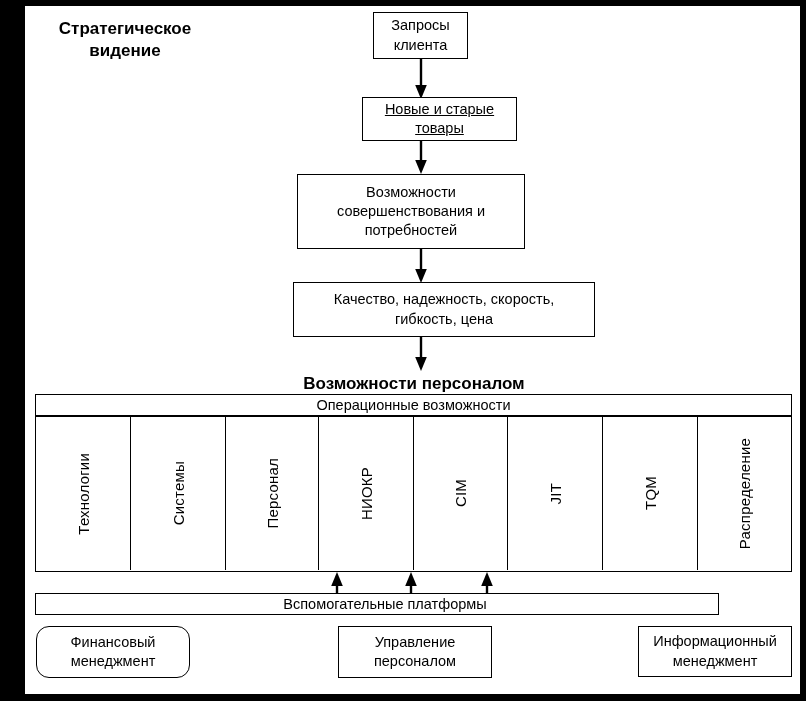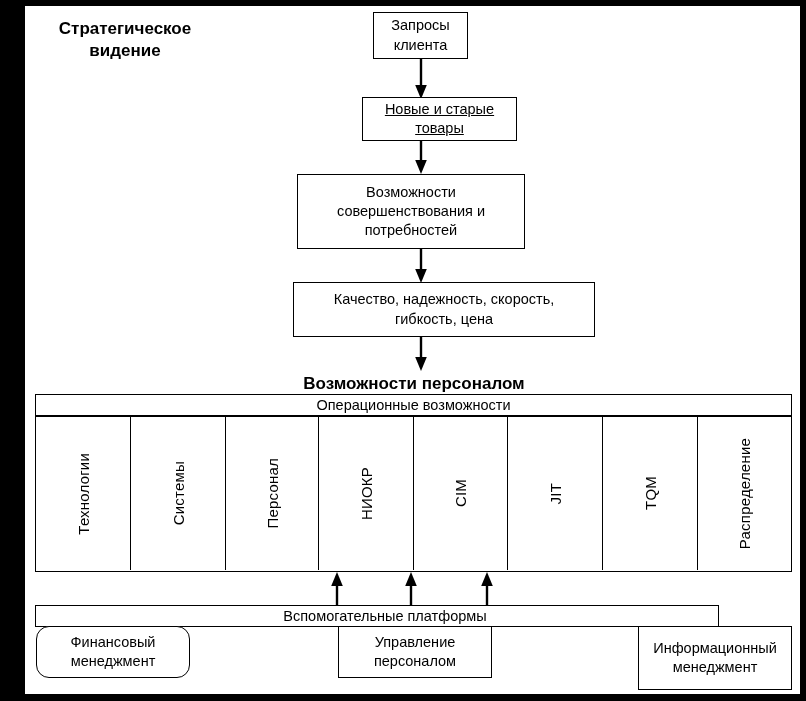--- a/index.html
+++ b/index.html
@@ -178,25 +178,25 @@
         <polygon points="8,0 2.2,14 13.8,14" fill="#000"></polygon>
       </svg>
     </div>
     <div class="arrow" style="left:454px; top:566px;">
       <svg width="16" height="39" viewBox="0 0 16 39">
         <line x1="8" y1="39" x2="8" y2="11" stroke="#000" stroke-width="2.4"></line>
         <polygon points="8,0 2.2,14 13.8,14" fill="#000"></polygon>
       </svg>
     </div>
 
-    <div class="bandbox" style="left:10px; top:599px; width:684px; height:22px;padding-left:16px;">
+    <div class="bandbox" style="left:10px; top:587px; width:684px; height:22px;padding-left:16px;">
       <span>Вспомогательные платформы</span>
     </div>
 
     <div class="box" style="left:11px; top:620px; width:154px; height:52px; white-space:pre-line;border-radius:13px;">Финансовый
 менеджмент</div>
     <div class="box" style="left:313px; top:620px; width:154px; height:52px; white-space:pre-line;">Управление
 персоналом</div>
-    <div class="box" style="left:613px; top:620px; width:154px; height:64px; white-space:pre-line;">Информационный
+    <div class="box" style="left:613px; top:620px; width:154px; height:51px; white-space:pre-line;">Информационный
 менеджмент</div>
 
   </div>
 </div>
 
 </body></html>

